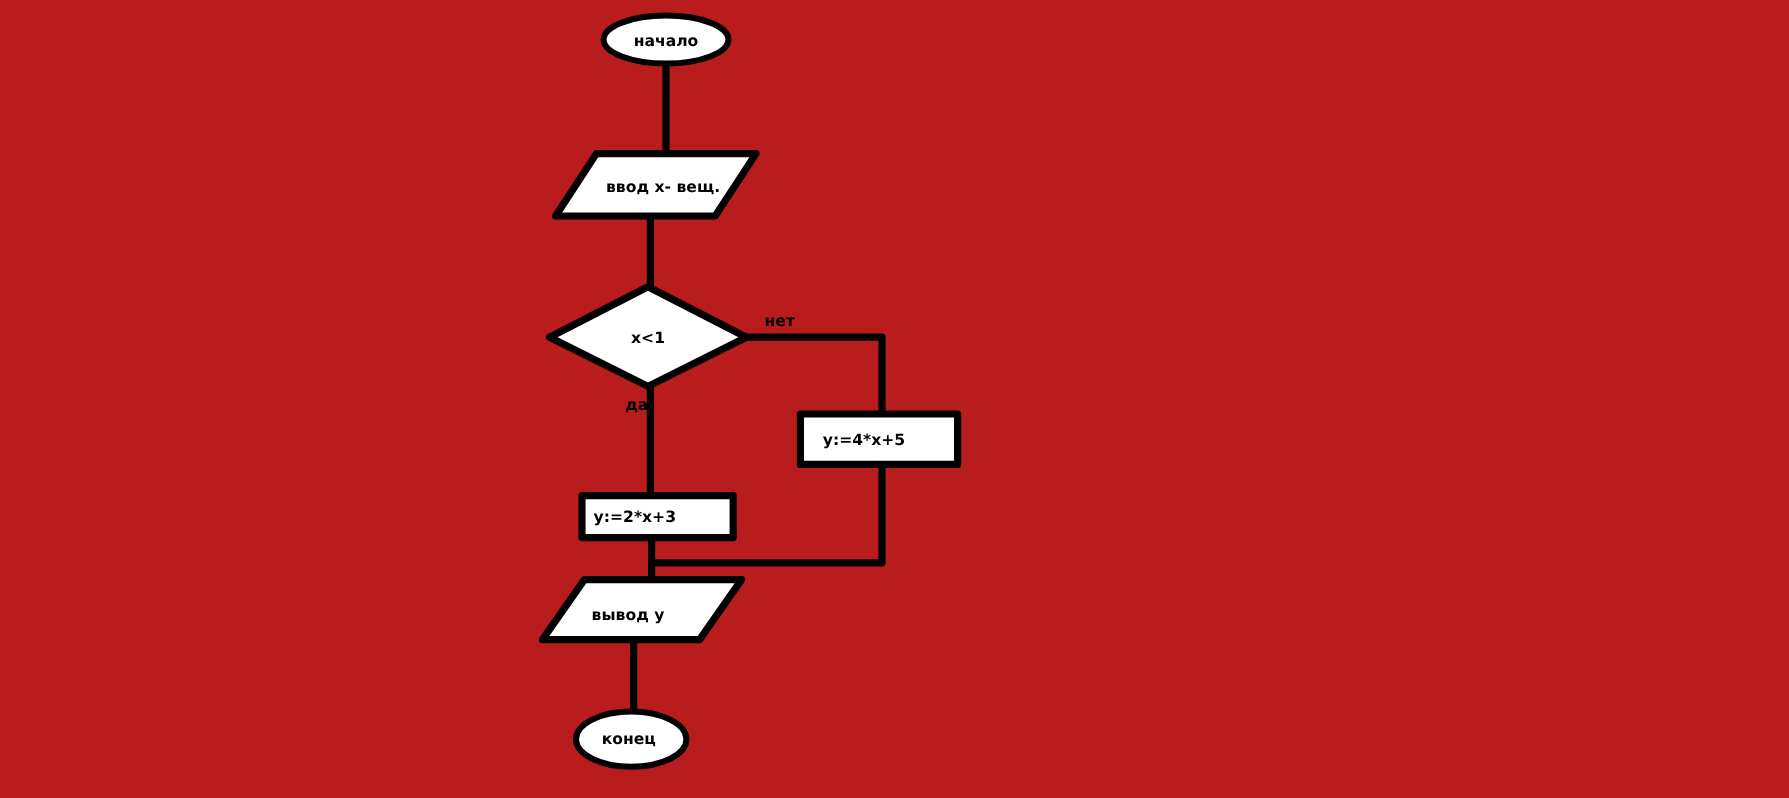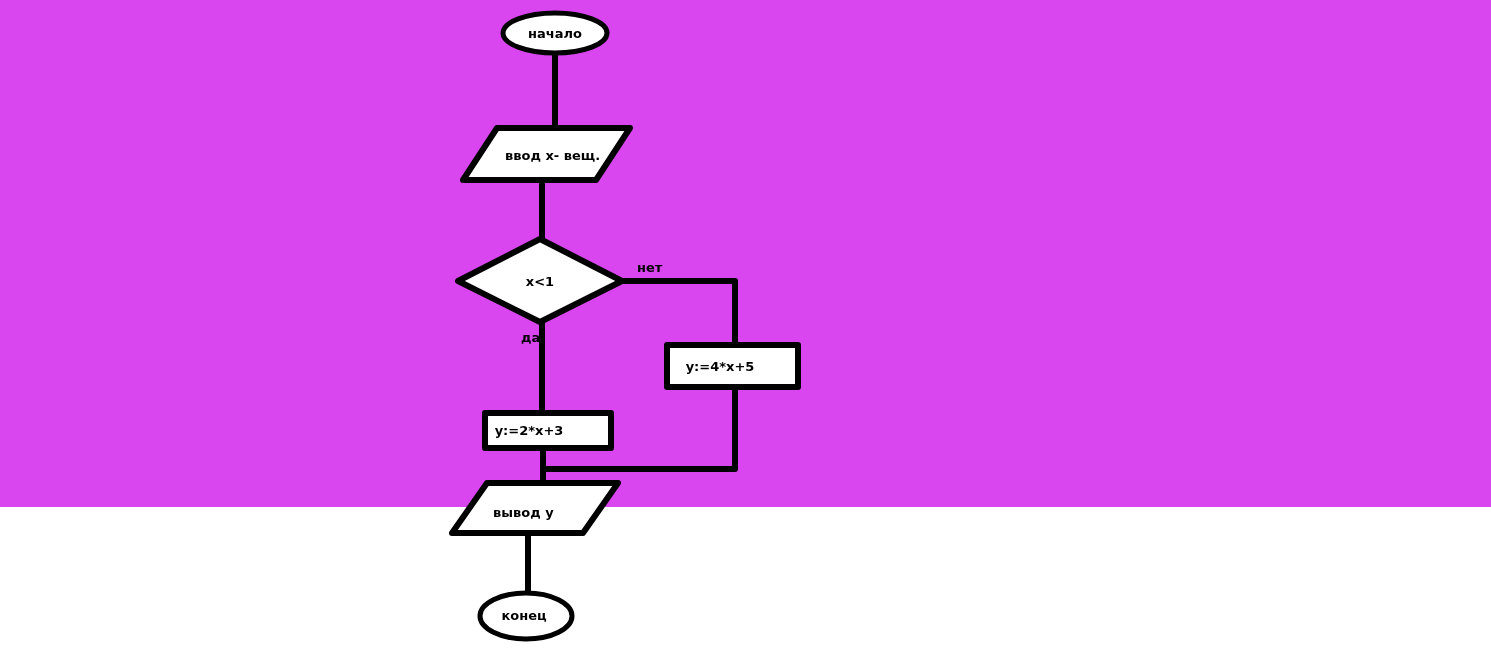--- a/index.html
+++ b/index.html
@@ -7,22 +7,22 @@
     padding: 0;
     width: 1491px;
     height: 665px;
     background: #ffffff;
     overflow: hidden;
     font-family: "DejaVu Sans", sans-serif;
   }
   #stage {
     position: relative;
     width: 1491px;
-    height: 507px;
-    background: #d946ef;
+    height: 665px;
+    background: #b91c1c;
   }
   svg text {
     font-family: "DejaVu Sans", "Liberation Sans", sans-serif;
     font-size: 13px;
     font-weight: bold;
     fill: #000000;
     stroke: none;
   }
 </style>
 </head>

